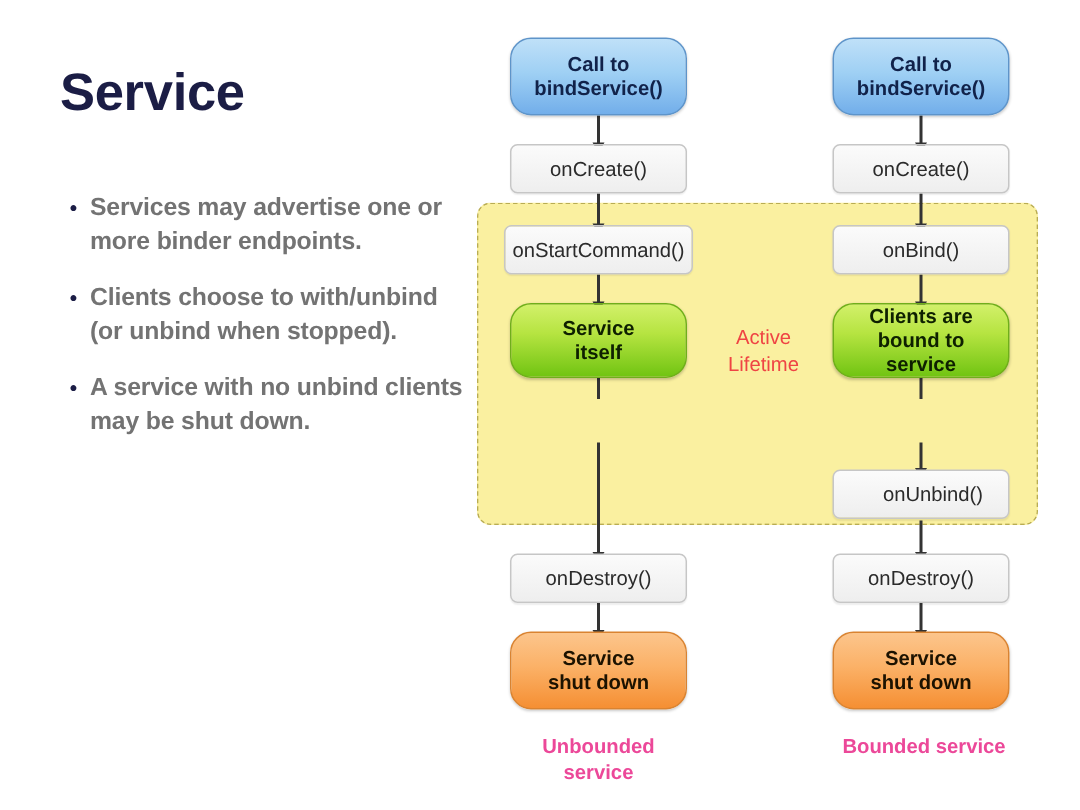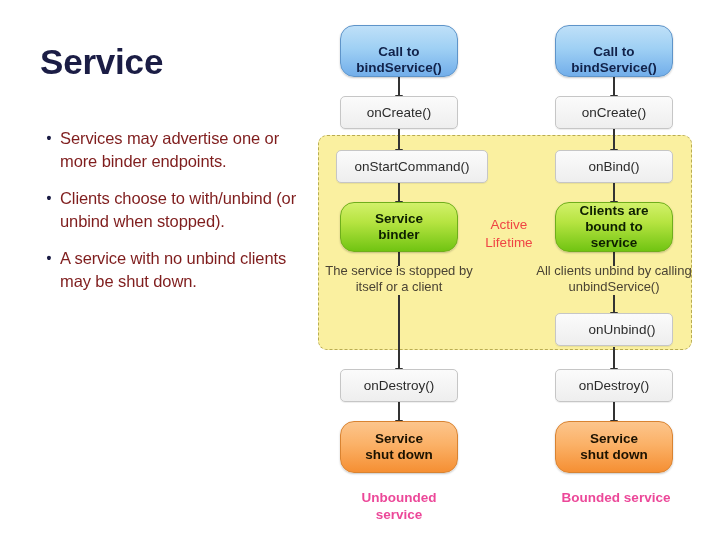--- a/index.html
+++ b/index.html
@@ -19,21 +19,21 @@
   .bullets{position:absolute;left:38px;top:127px;width:275px;}
   .bullet{
     display:flex;align-items:flex-start;
     margin-bottom:14px;
   }
   .bullet-mark{
     width:22px;flex:0 0 22px;text-align:center;
     font-size:14px;line-height:23px;color:#1b1d45;font-weight:bold;
   }
   .bullet-text{
-    flex:1;font-size:16.5px;font-weight:normal;color:#7f1d1d;
+    flex:1;font-size:16.5px;font-weight:bold;color:#737373;
     line-height:23px;letter-spacing:-0.1px;
   }
 
   
   .diagram{position:absolute;left:318px;top:0;width:402px;height:540px;}
 
   .lifetime-box{
     position:absolute;left:0px;top:135px;width:374px;height:215px;
     background:#faf0a0;border:1px dashed #b9ac52;border-radius:9px;
     box-sizing:border-box;
@@ -56,21 +56,20 @@
     font-size:13.5px;color:#2b2b2b;
     box-shadow:0 1px 1px rgba(0,0,0,.07);
   }
   
   .blue{
     width:118px;height:52px;border-radius:14px;
     background:linear-gradient(180deg,#bfe0f8 0%,#9fd0f4 45%,#72aeea 100%);
     border:1px solid #5e94c9;
     font-size:13.5px;font-weight:bold;color:#11224a;line-height:16px;
     box-shadow:0 1px 2px rgba(0,0,0,.22);
-    align-items:flex-end;
   }
   
   .green{
     width:118px;height:50px;border-radius:14px;
     background:linear-gradient(180deg,#d2f06a 0%,#b6e441 40%,#71c412 100%);
     border:1px solid #6fae1b;
     font-size:13.5px;font-weight:bold;color:#0e2000;line-height:16px;
     box-shadow:0 1px 2px rgba(0,0,0,.22);
   }
   .green.tall{height:50px;}
@@ -149,33 +148,29 @@
 
     <div class="node blue" style="left:22px;top:25px;">
       <div>
         <span>Call to</span>
         <span>bindService()</span>
       </div>
     </div>
 
     <div class="node cb" style="left:22px;top:96px;">onCreate()</div>
 
-    <div class="node cb" style="left:22px;top:150px;width:152px;left:18px;">onStartCommand()</div>
+    <div class="node cb" style="left:22px;top:150px;width:126px;left:18px;">onStartCommand()</div>
 
     <div class="node green" style="left:22px;top:202px;">
       <div>
         <span>Service</span>
-        <span>binder</span>
-      </div>
-    </div>
-
-    <div class="caption" style="left:0px;top:263px;width:162px;">
-      <span>The service is stopped</span>
-      <span>by itself or a client</span>
-    </div>
+        <span>itself</span>
+      </div>
+    </div>
+
 
     <div class="node cb" style="left:22px;top:369px;">onDestroy()</div>
 
     <div class="node orange" style="left:22px;top:421px;">
       <div>
         <span>Service</span>
         <span>shut down</span>
       </div>
     </div>
 
@@ -196,24 +191,20 @@
     <div class="node green tall" style="left:237px;top:202px;">
       <div>
         <span>Clients are</span>
         <span>bound to</span>
         <span>service</span>
       </div>
     </div>
 
     <div class="node cb" style="left:237px;top:150px;">onBind()</div>
 
-    <div class="caption" style="left:203px;top:263px;width:186px;">
-      <span>All clients unbind by calling</span>
-      <span>unbindService()</span>
-    </div>
 
     <div class="node cb" style="left:237px;top:313px;padding-left:16px;">onUnbind()</div>
 
     <div class="node cb" style="left:237px;top:369px;">onDestroy()</div>
 
     <div class="node orange" style="left:237px;top:421px;">
       <div>
         <span>Service</span>
         <span>shut down</span>
       </div>

